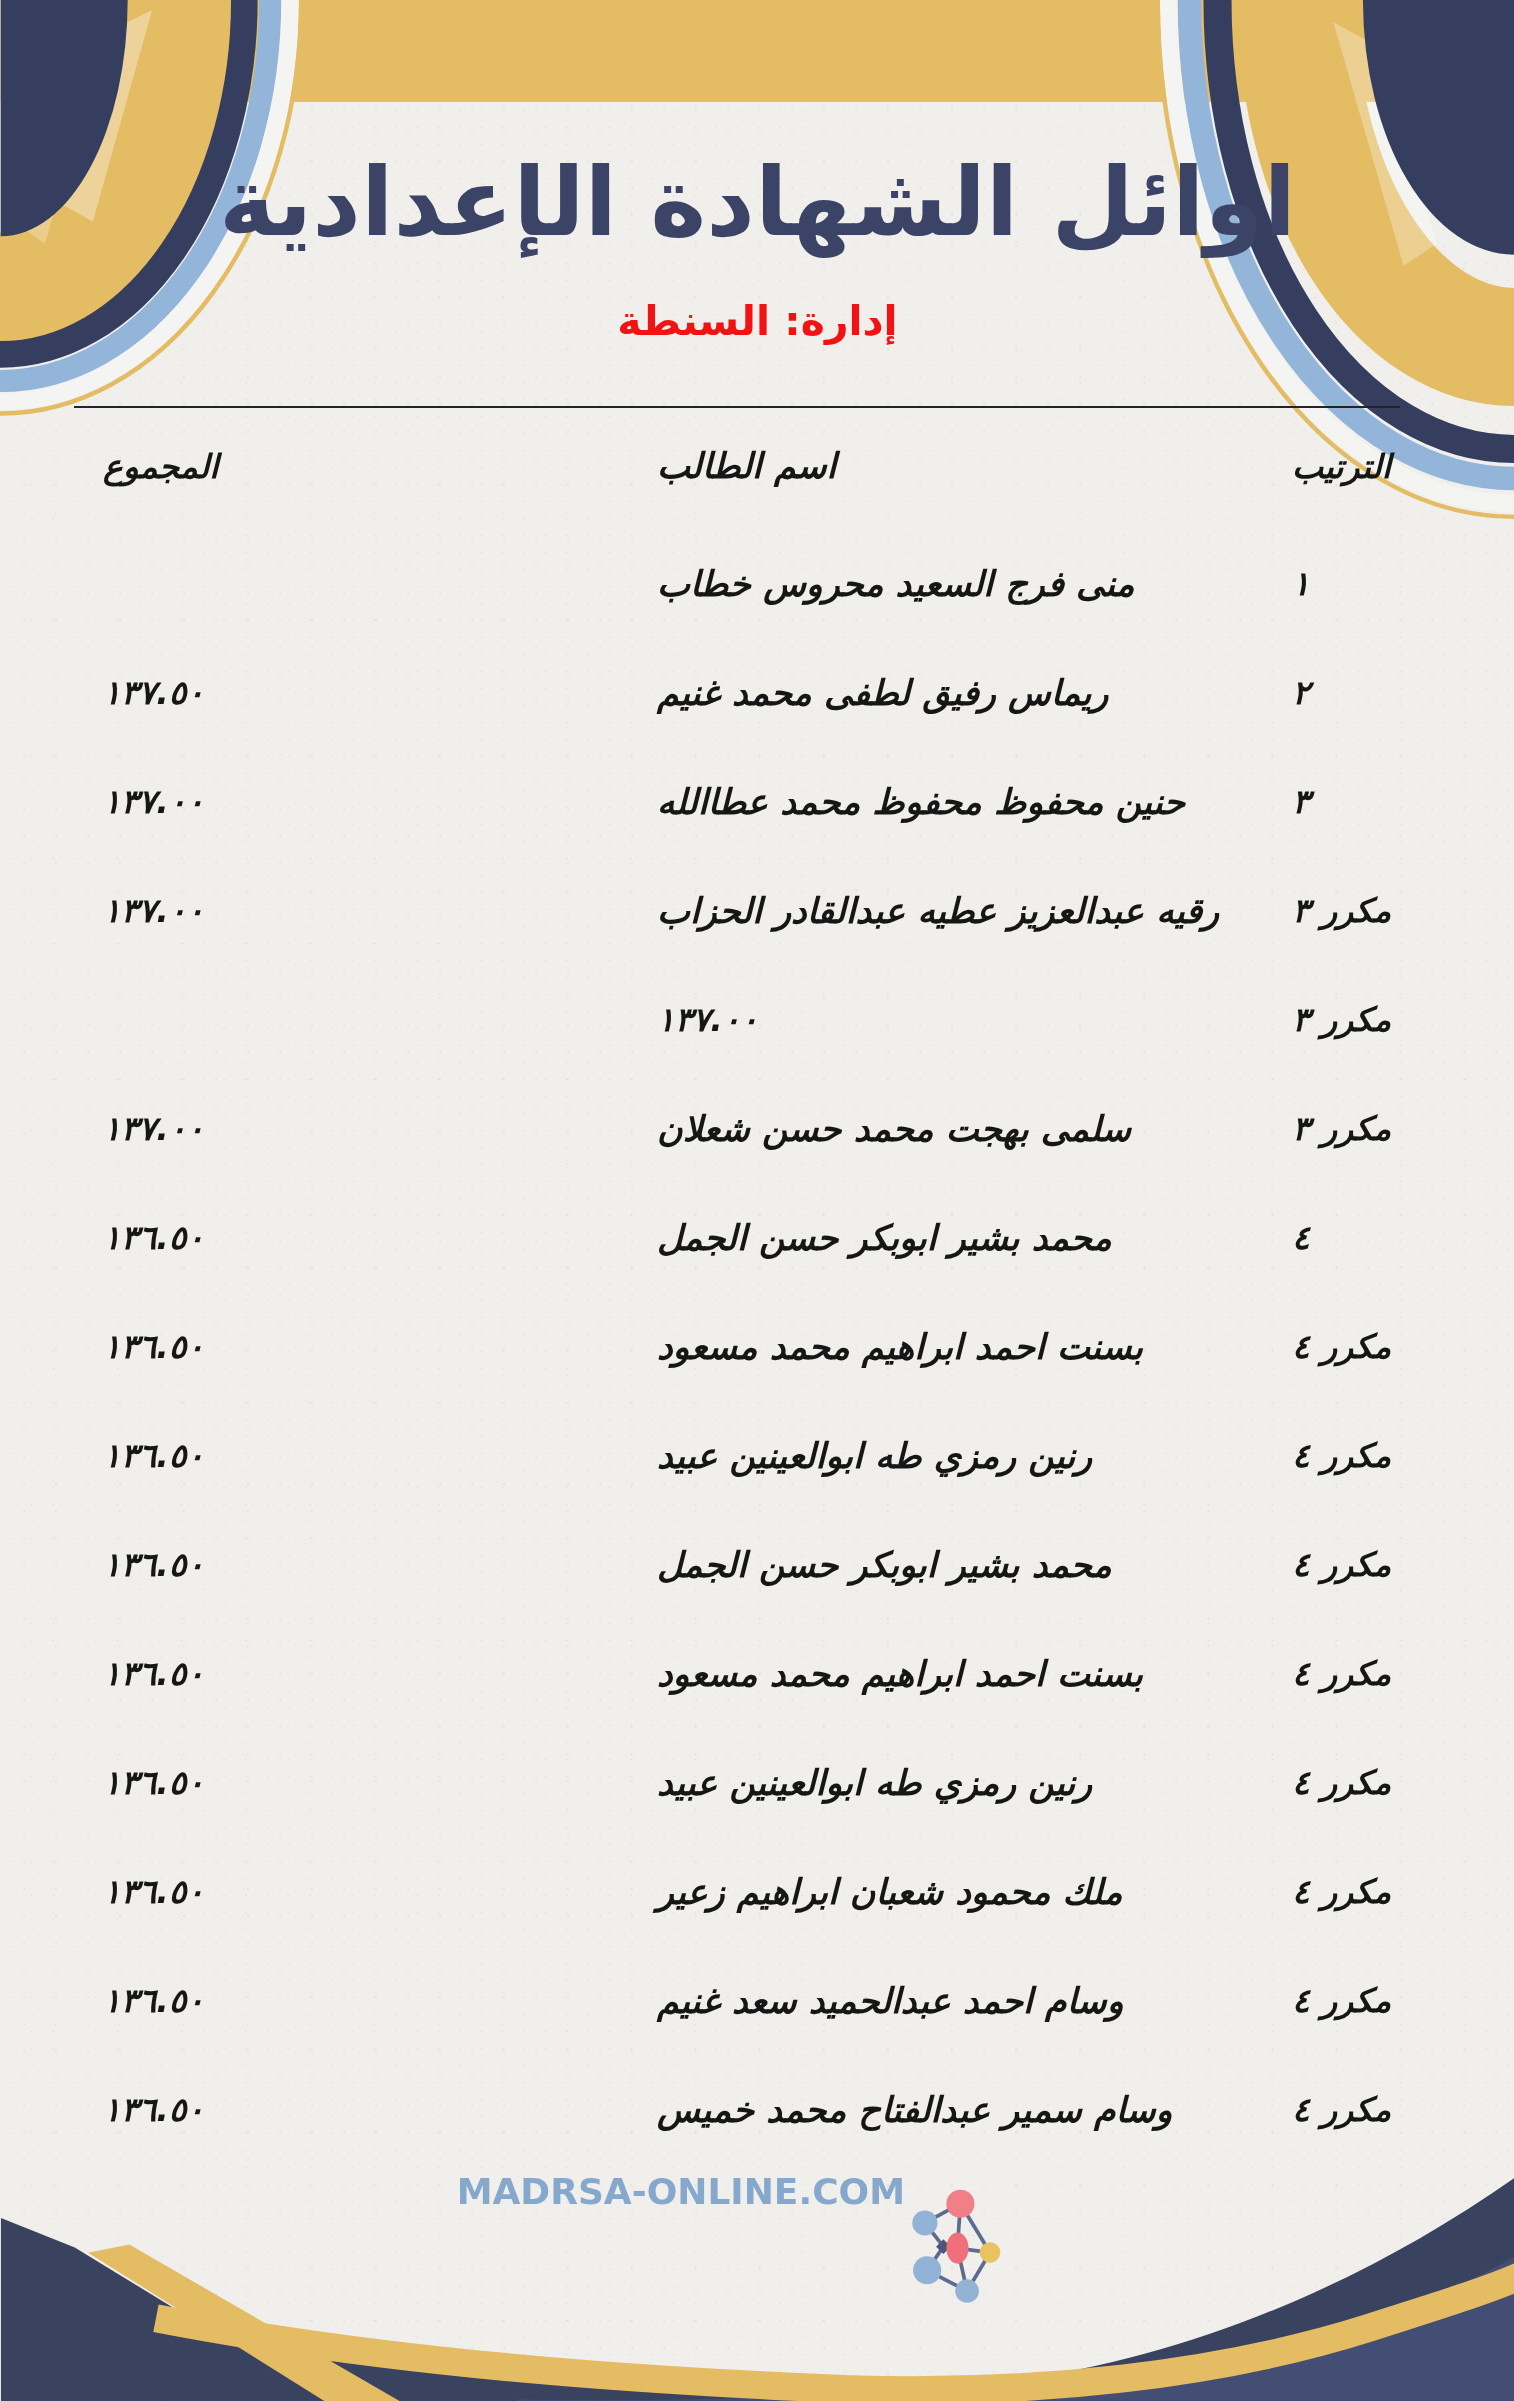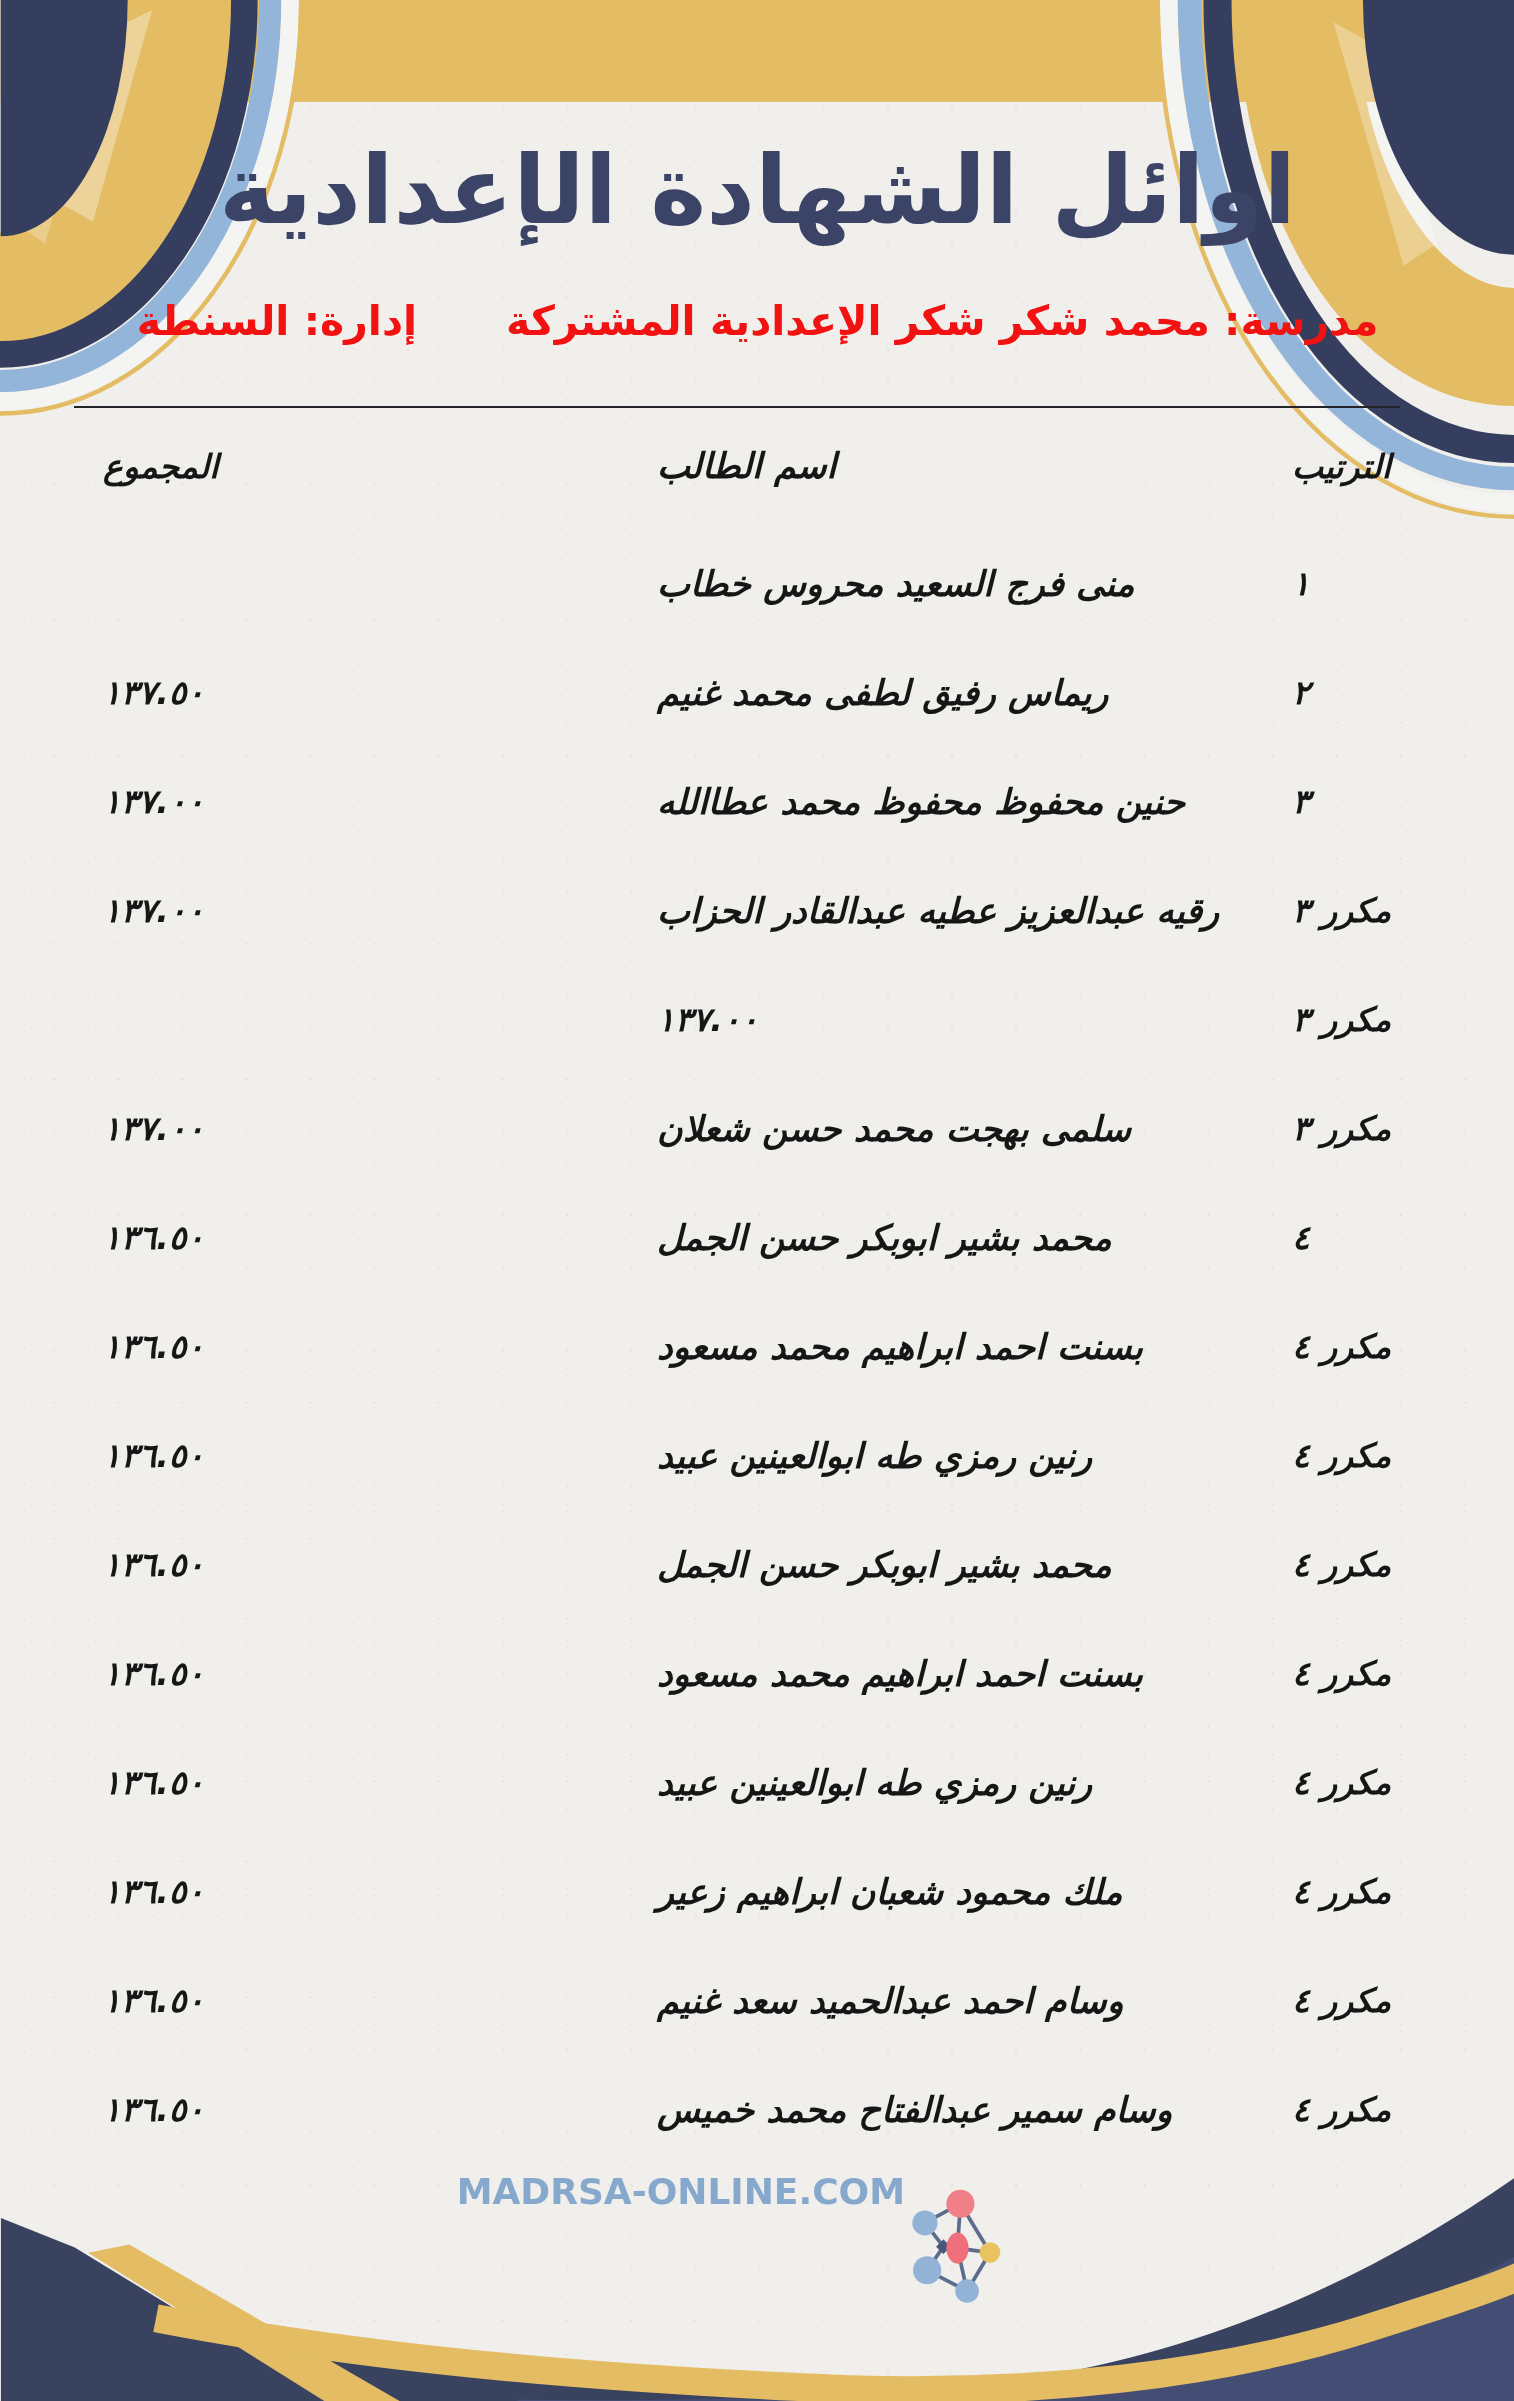--- a/index.html
+++ b/index.html
@@ -15,21 +15,21 @@
     background-size:21.4px 17px, 32px 27px;
     background-position:0 0, 8.1px 12.6px;
     font-family:"DejaVu Sans", sans-serif;
   }
   svg{display:block;}
   .deco{position:absolute;left:0;pointer-events:none;}
   #deco-top{top:0;}
   #deco-bottom{bottom:0;}
 
   .title{
-    position:absolute;top:124px;left:0;width:100%;
+    position:absolute;top:136px;left:0;width:100%;
     text-align:center;direction:rtl;
     font-size:95px;font-weight:bold;line-height:133px;
     color:#3b4366;
     letter-spacing:-1.5px;
   }
   .subtitle{
     position:absolute;top:290px;left:0;width:100%;
     display:flex;flex-direction:row;direction:rtl;
     justify-content:center;gap:89px;
     font-size:41px;font-weight:bold;color:#f21212;
@@ -94,21 +94,20 @@
       <path d="M0,0 L205,0 A205 345 0 0 1 0,345 Z" fill="#353e5e"></path>
       <ellipse cx="0" cy="0" rx="402" ry="608" fill="none" stroke="#353e5e" stroke-width="38"></ellipse>
       <ellipse cx="0" cy="0" rx="440" ry="648" fill="none" stroke="#93b5da" stroke-width="32"></ellipse>
       <ellipse cx="0" cy="0" rx="468" ry="682" fill="none" stroke="#f4f4f2" stroke-width="24"></ellipse>
       <ellipse cx="0" cy="0" rx="483" ry="700" fill="none" stroke="#e3bc63" stroke-width="6"></ellipse>
     </g>
   </svg>
 
   <div class="title">اوائل الشهادة الإعدادية</div>
   <div class="subtitle">
-    <span>مدرسة: محمد شكر شكر الإعدادية المشتركة</span>
     <span>إدارة: السنطة</span>
   </div>
 
   <div class="divider"></div>
 
   <div class="thead grid-row">
     <div class="cell rank">الترتيب</div>
     <div class="cell name">اسم الطالب</div>
     <div class="cell total">المجموع</div>
   </div>

